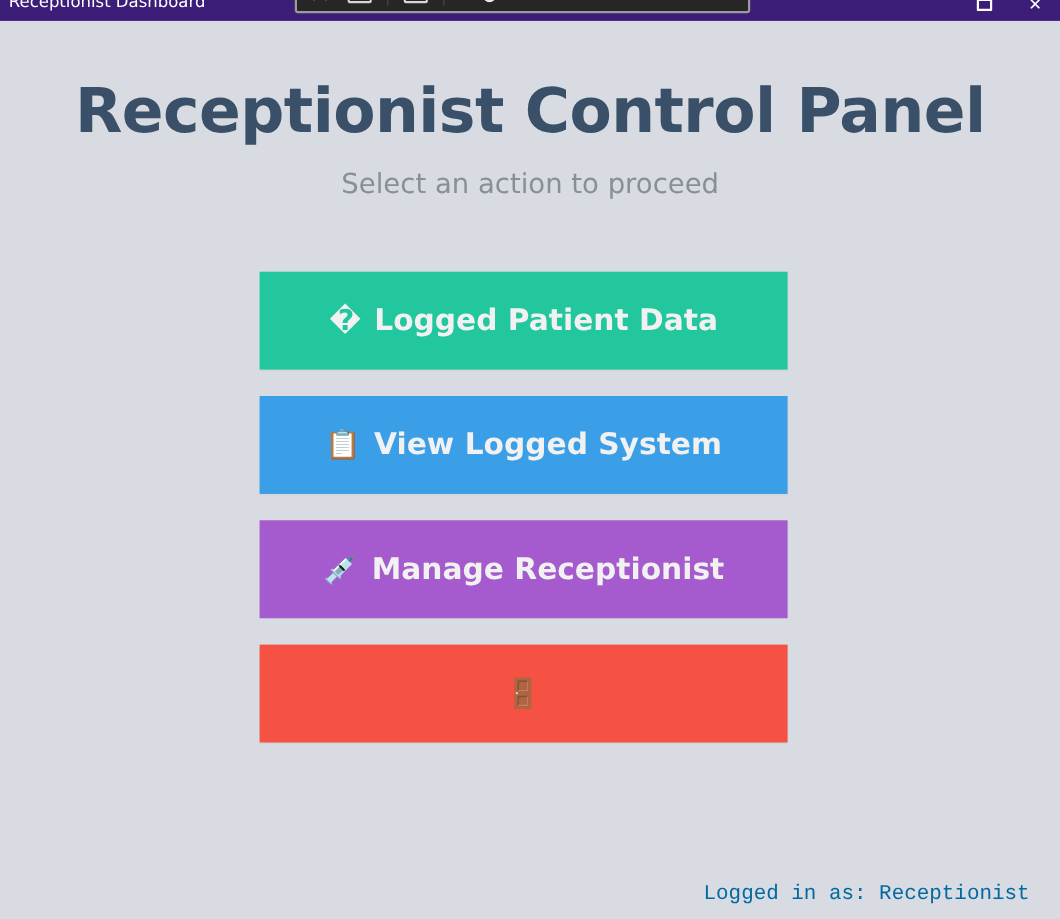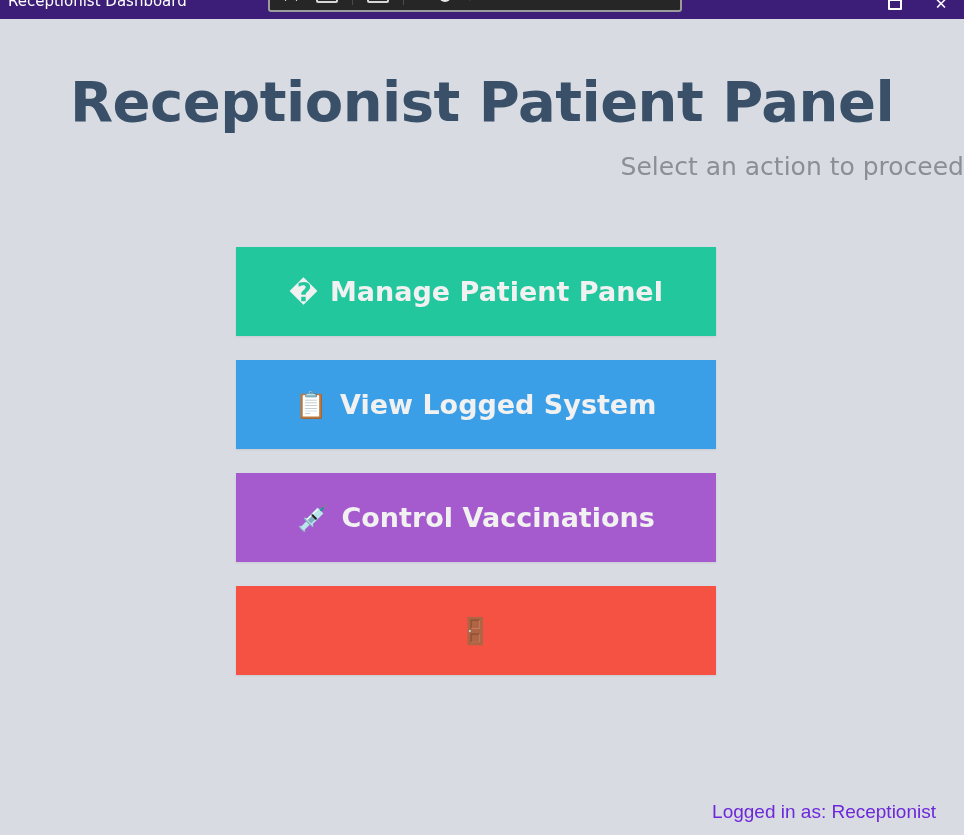--- a/index.html
+++ b/index.html
@@ -119,21 +119,21 @@
     text-align: center;
     font-size: 56px;
     font-weight: bold;
     color: #3a5068;
     letter-spacing: -0.5px;
     margin-top: 50px;
     font-family: "DejaVu Sans", sans-serif;
   }
 
   #page-subtitle {
-    text-align: right;
+    text-align: center;
     font-size: 25px;
     color: #8a8f96;
     margin-top: 18px;
     font-family: "DejaVu Sans", sans-serif;
     font-weight: normal;
   }
 
   #button-stack {
     position: absolute;
     top: 228px;
@@ -172,22 +172,22 @@
   #btn-manage-patient-data { background: #22c79e; }
   #btn-view-queue-system   { background: #3b9fe8; }
   #btn-manage-vaccinations { background: #a55bce; }
   #btn-log-out             { background: #f65244; }
 
   #footer-status {
     position: absolute;
     right: 28px;
     bottom: 12px;
     font-size: 19px;
-    color: #6d28d9;
-    font-family: Liberation Sans, sans-serif;
+    color: #0369a1;
+    font-family: Liberation Mono, monospace;
   }
 </style>
 </head>
 <body>
 
 <div id="titlebar">
   <div id="titlebar-title">Receptionist Dashboard</div>
 
   <div id="recorder-toolbar">
     <span class="rec-item">⋮⋮</span>
@@ -209,39 +209,39 @@
   <div id="window-controls">
     <span class="wc">
       <span class="wc-min-glyph"></span>
     </span>
     <span class="wc">✕</span>
   </div>
 </div>
 
 <div id="content">
 
-  <h1 id="page-title">Receptionist Patient Panel</h1>
+  <h1 id="page-title">Receptionist Control Panel</h1>
 
   <p id="page-subtitle">Select an action to proceed</p>
 
   <div id="button-stack">
 
     <button class="action-button" id="btn-manage-patient-data">
       <span class="btn-icon">�</span>
-      <span class="btn-label">Manage Patient Panel</span>
+      <span class="btn-label">Logged Patient Data</span>
     </button>
 
     <button class="action-button" id="btn-view-queue-system">
       <span class="btn-icon">📋</span>
       <span class="btn-label">View Logged System</span>
     </button>
 
     <button class="action-button" id="btn-manage-vaccinations">
       <span class="btn-icon">💉</span>
-      <span class="btn-label">Control Vaccinations</span>
+      <span class="btn-label">Manage Receptionist</span>
     </button>
 
     <button class="action-button" id="btn-log-out">
       <span class="btn-icon">🚪</span>
     </button>
 
   </div>
 
   <div id="footer-status">Logged in as: Receptionist</div>
 

